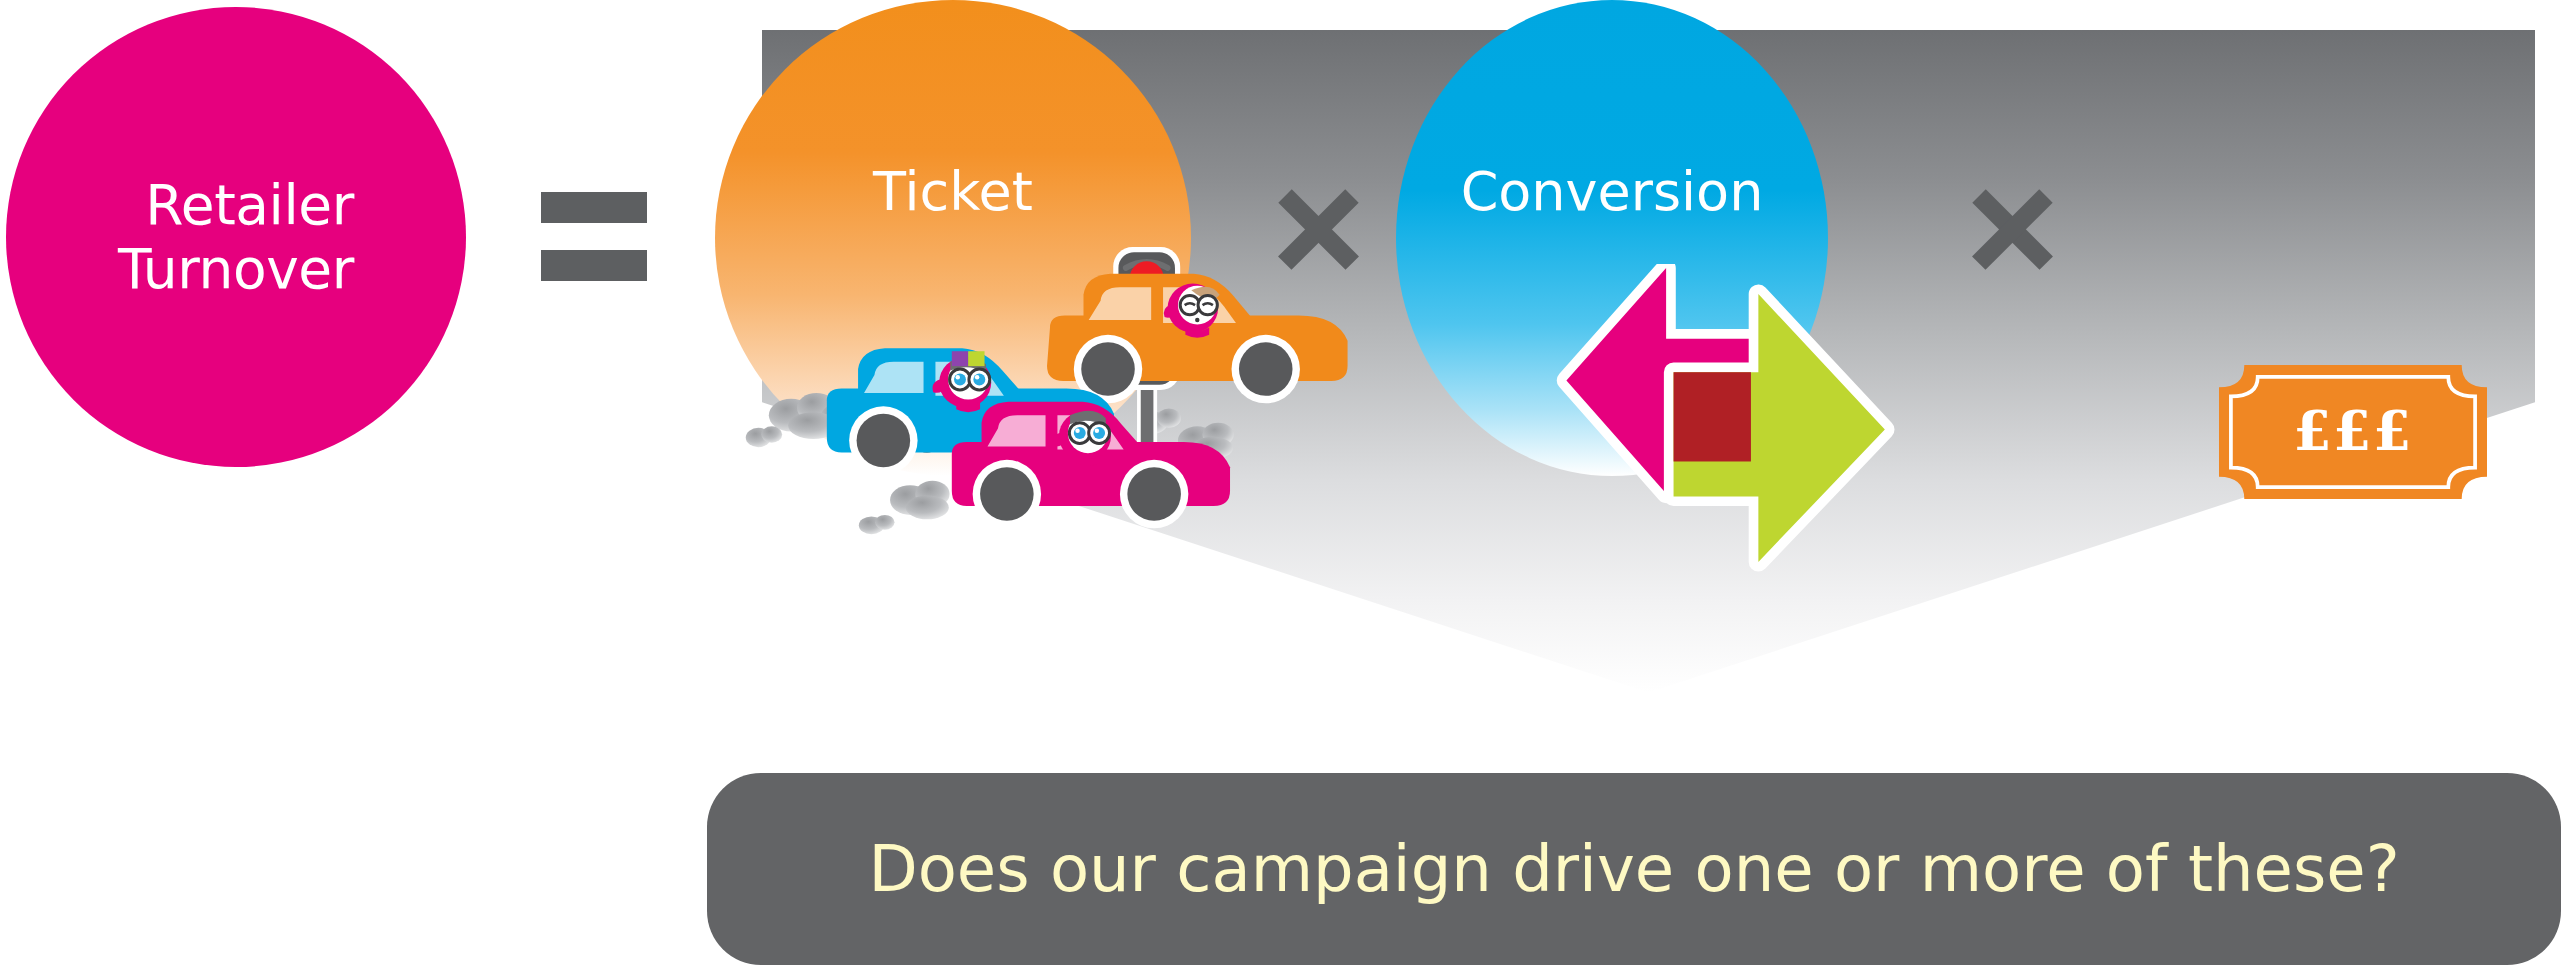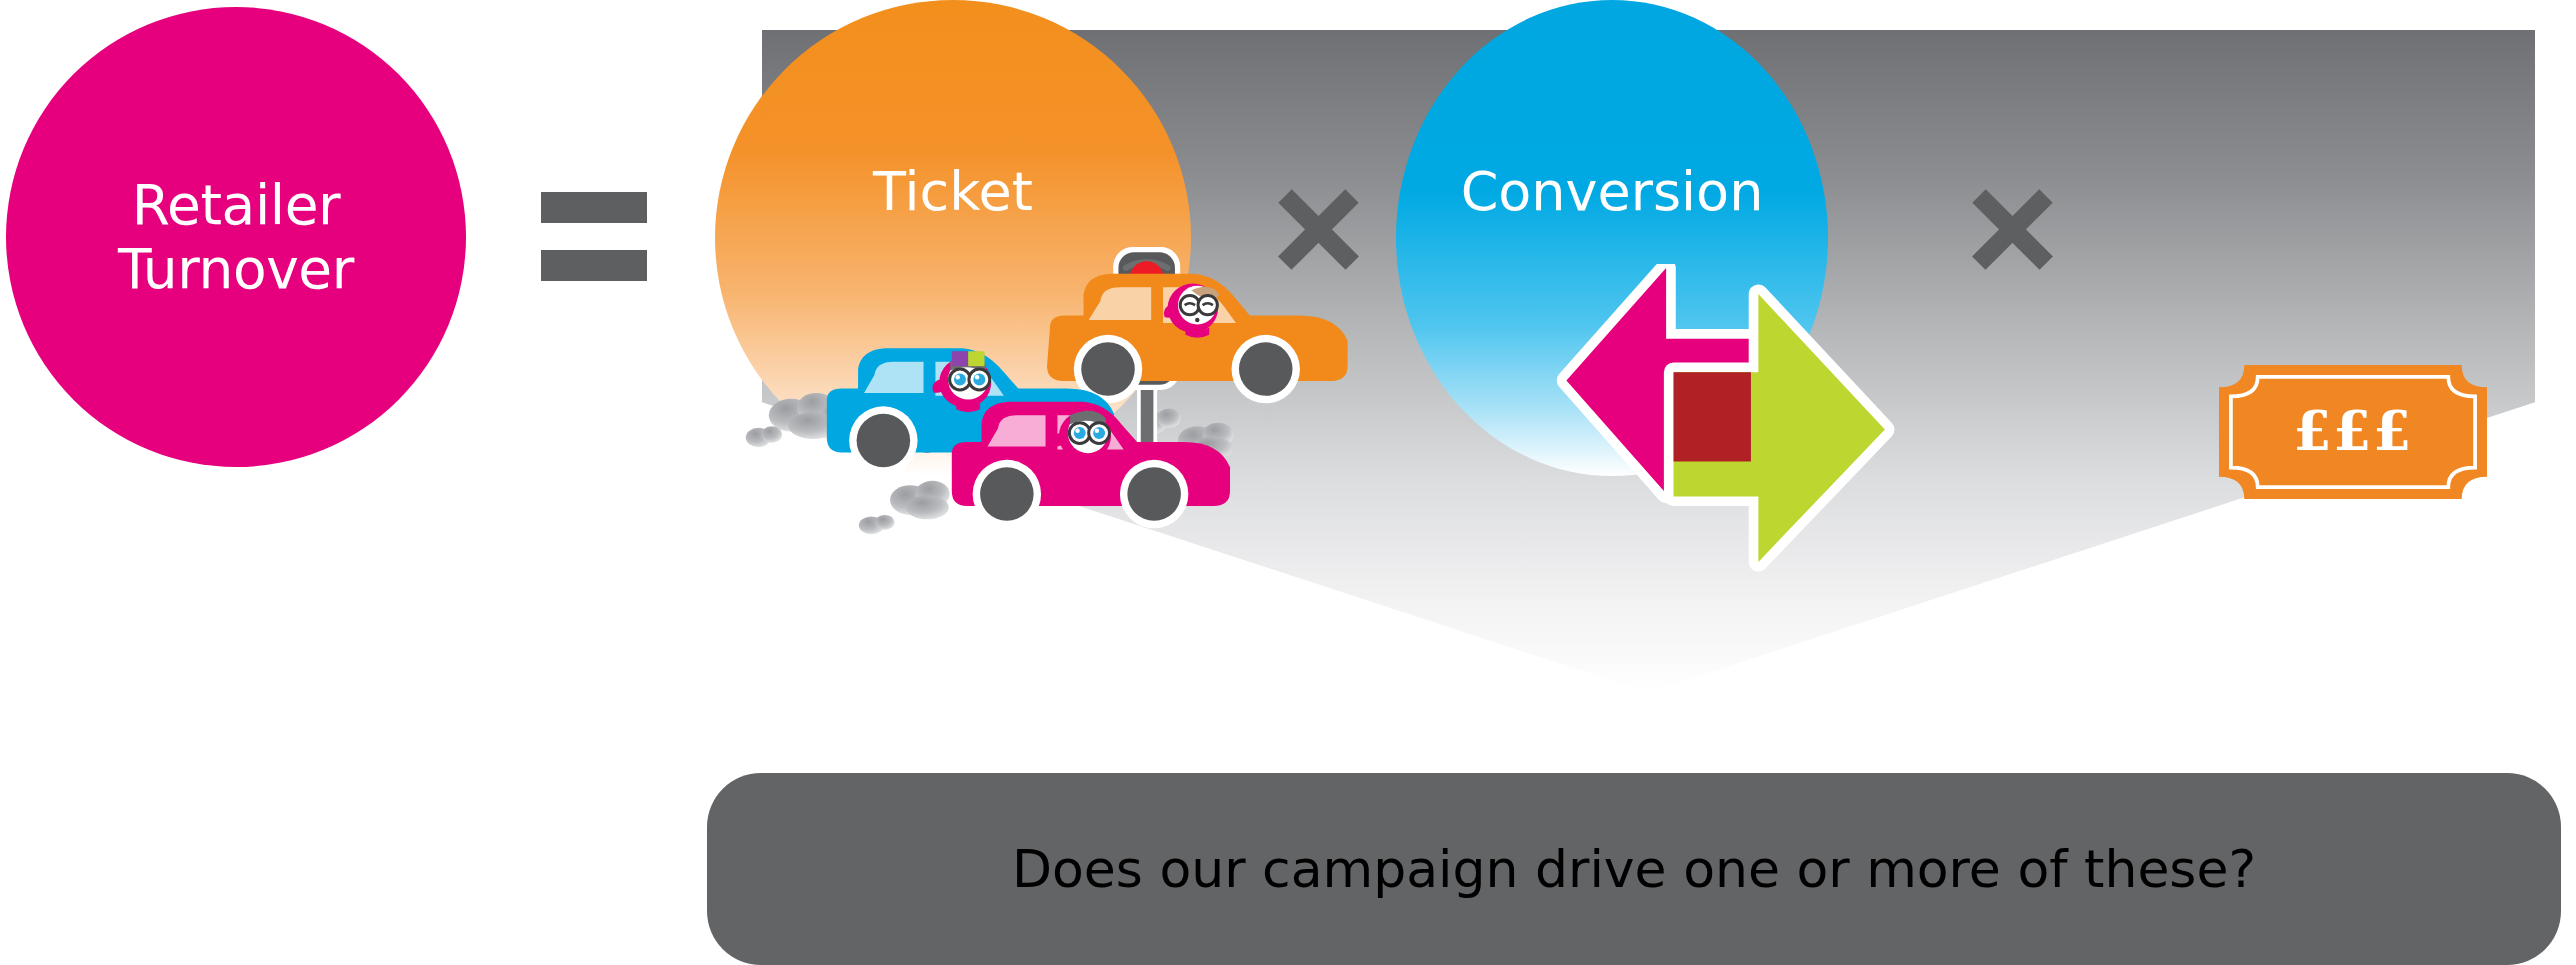--- a/index.html
+++ b/index.html
@@ -33,21 +33,21 @@
     border-radius: 50%;
     background: #e6007e;
     display: flex;
     align-items: center;
     justify-content: center;
   }
   #retailer-label {
     color: #ffffff;
     font-size: 55px;
     line-height: 1.18;
-    text-align: center;
+    text-align: right;
     font-family: "DejaVu Sans", sans-serif;
     font-weight: 400;
     letter-spacing: -0.4px;
     white-space: pre-line;
   }
 
   
   #equals-sign {
     left: 541px;
     top: 192px;
@@ -190,22 +190,22 @@
     top: 773px;
     width: 1854px;
     height: 192px;
     background: #636466;
     border-radius: 54px;
     display: flex;
     align-items: center;
     justify-content: center;
   }
   #caption-text {
-    color: #000000;
-    font-size: 52px;
+    color: #fef9c3;
+    font-size: 64px;
     font-family: "DejaVu Sans", sans-serif;
     font-weight: 400;
     letter-spacing: 0px;
     text-align: right;
   }
 </style>
 </head>
 <body>
 
 <div id="stage">

